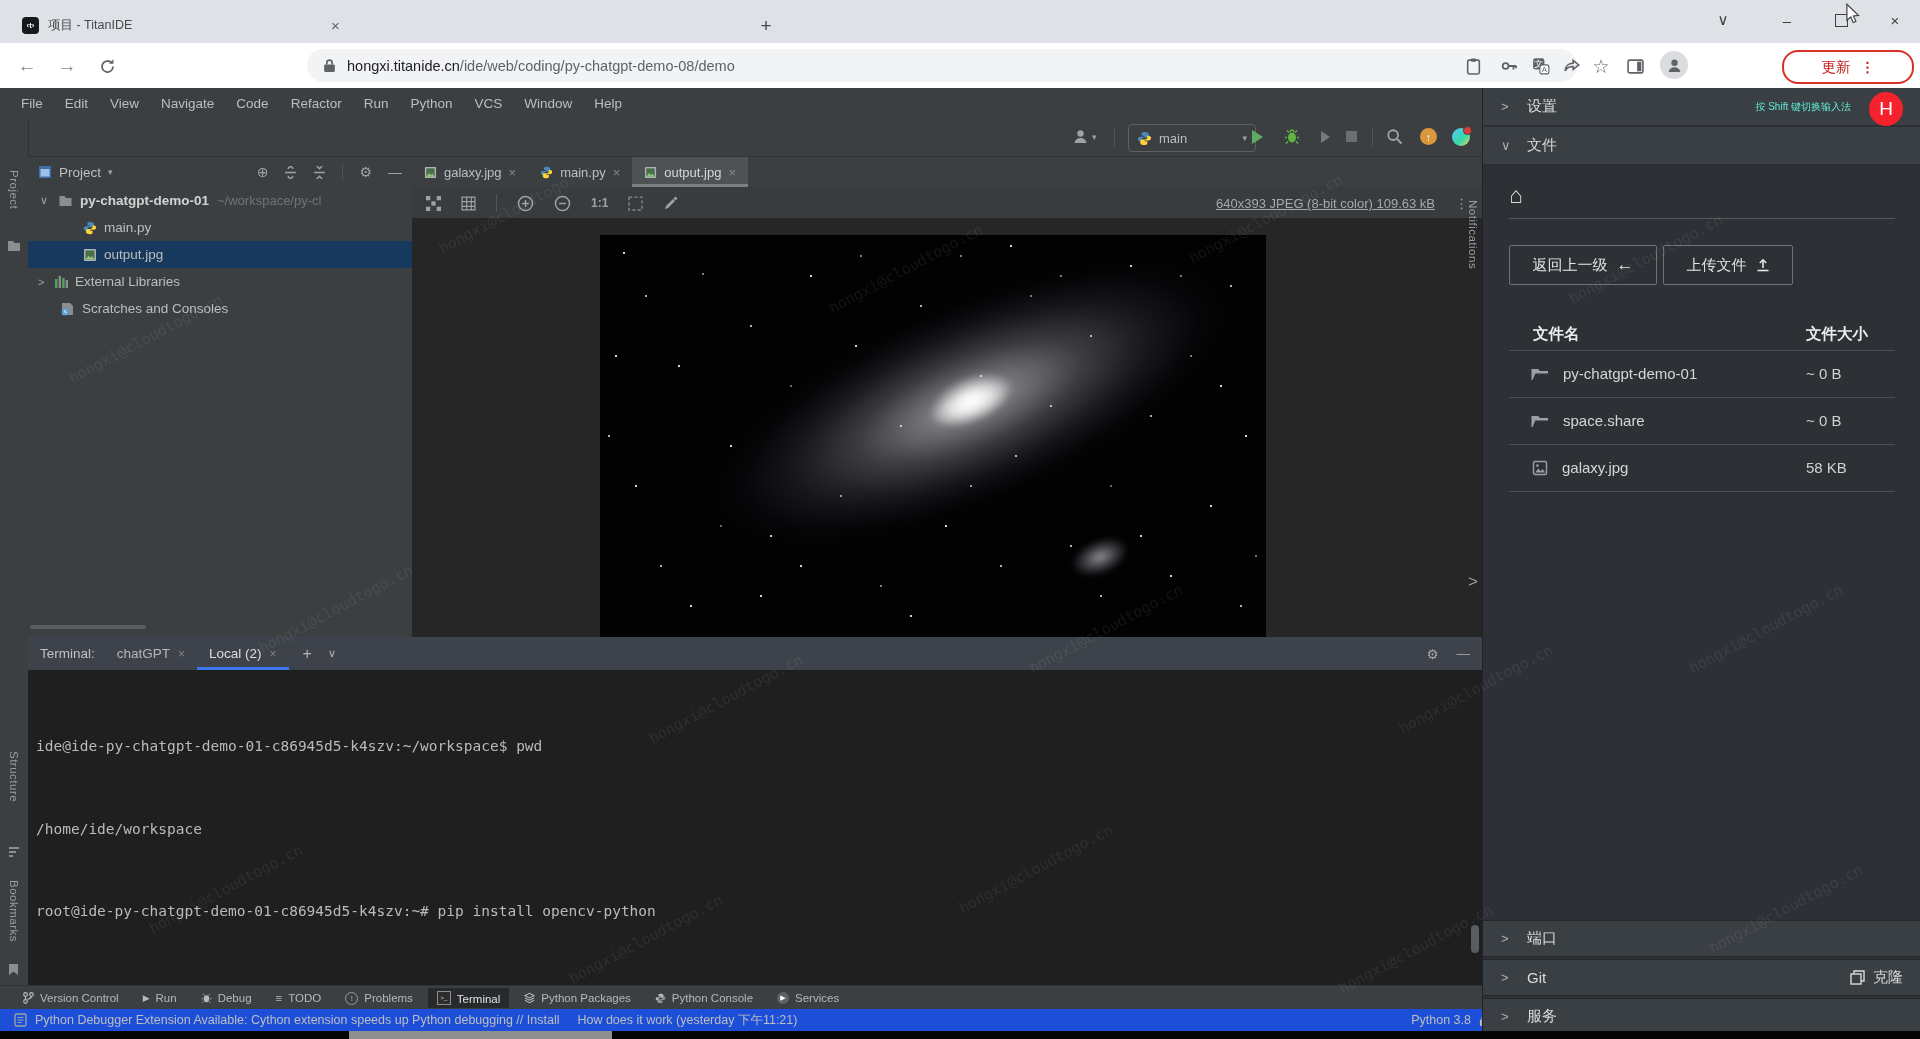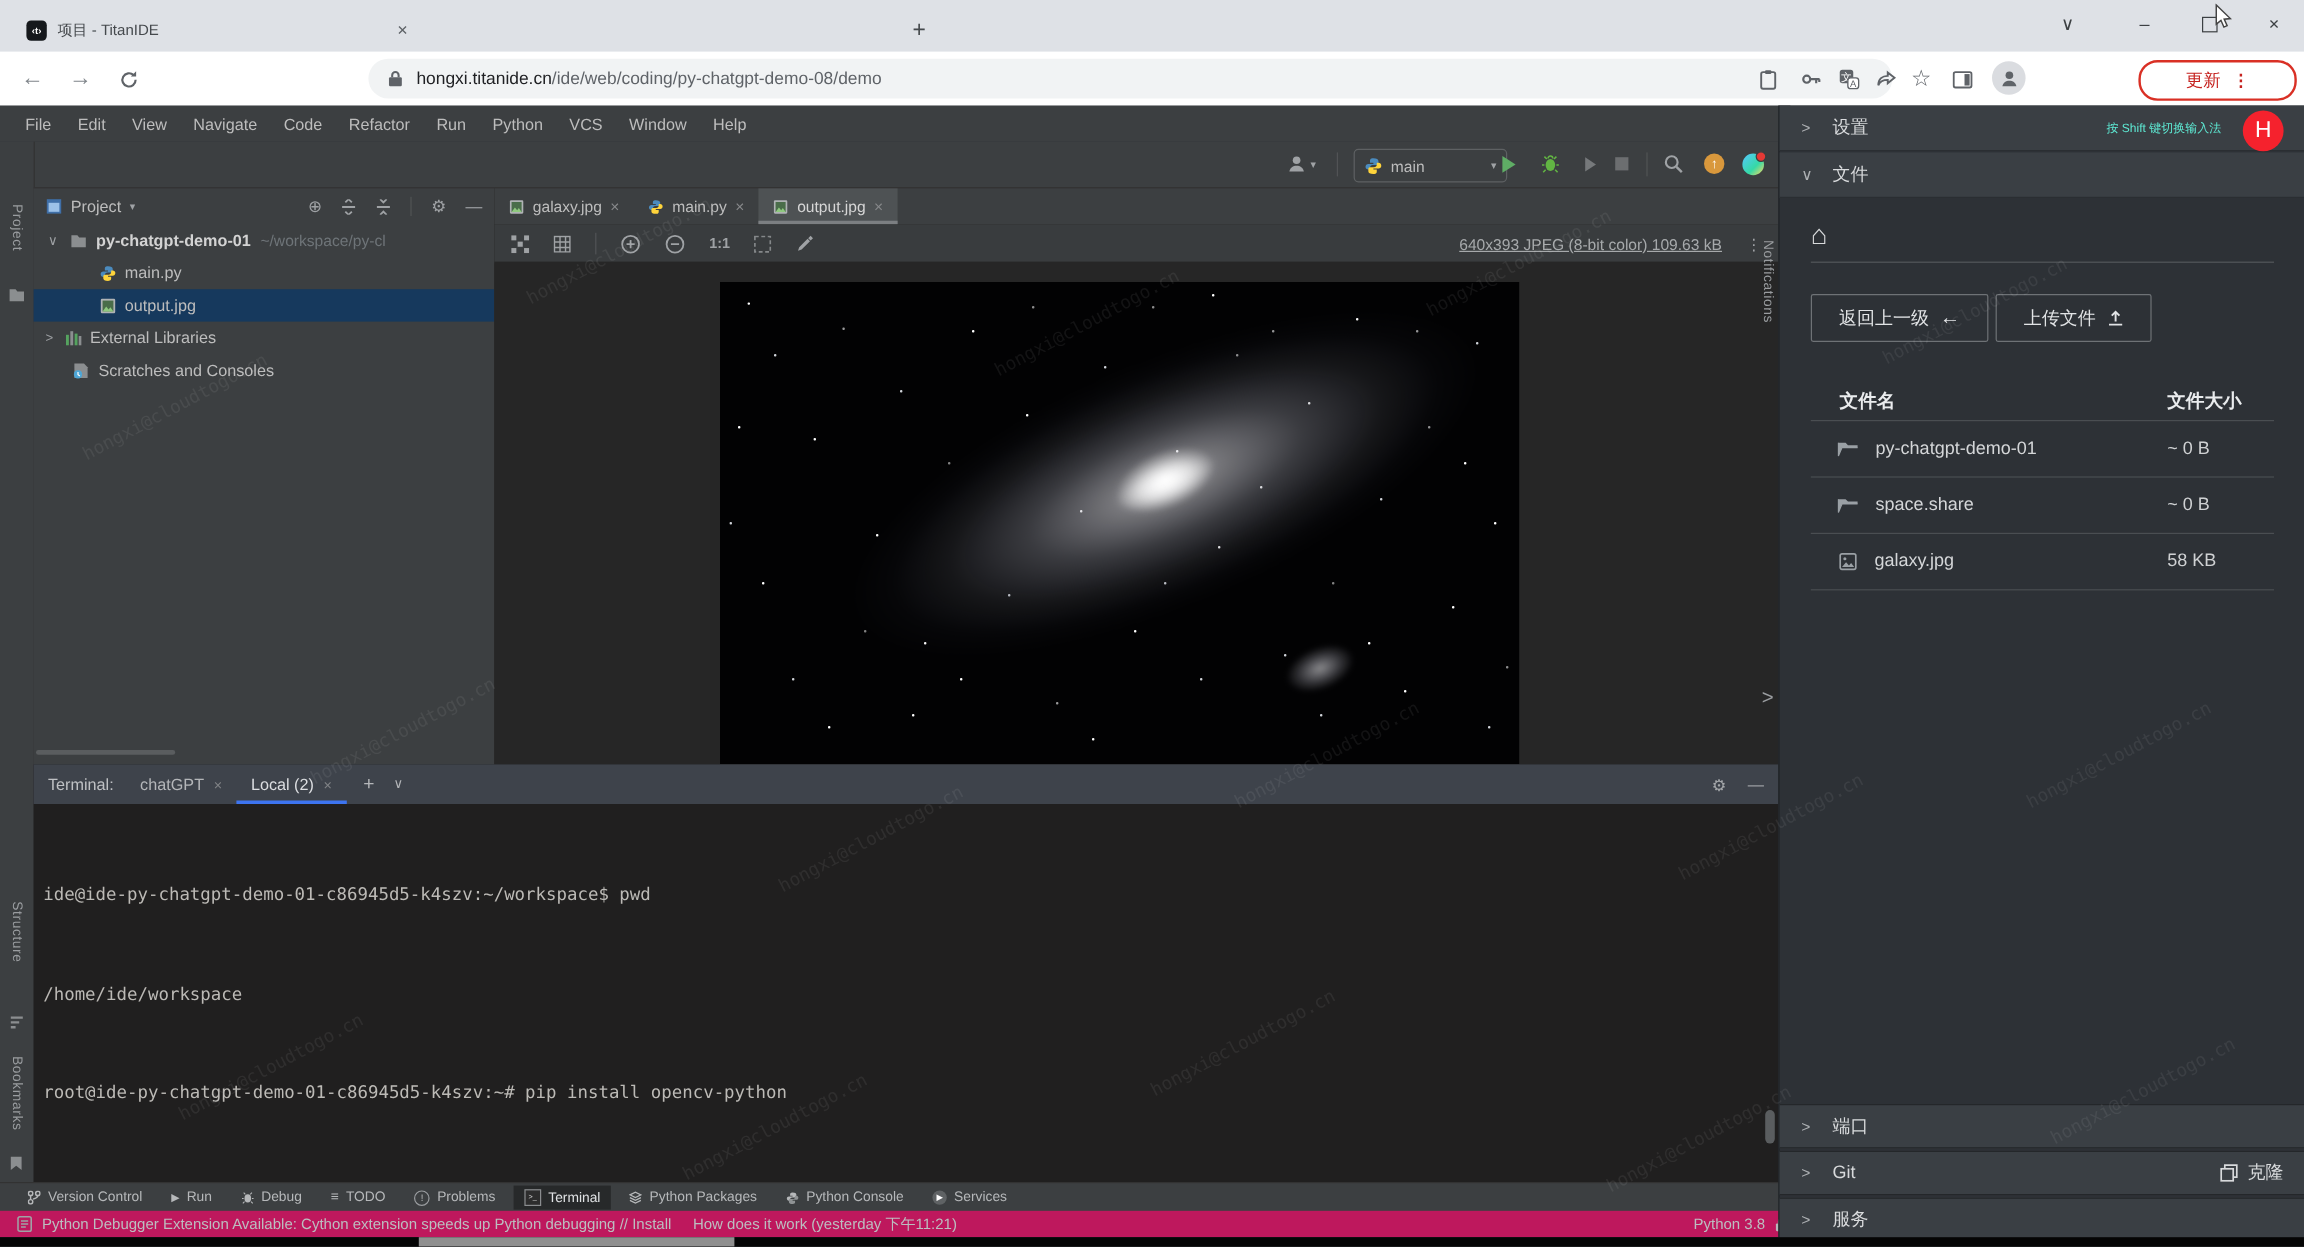--- a/index.html
+++ b/index.html
@@ -112,21 +112,21 @@
   .tscroll{position:absolute;right:3px;top:288px;width:8px;height:28px;border-radius:4px;background:#5a5d5f;}
 
   
   .twbar{position:absolute;top:985px;left:0;width:1482px;height:24px;background:#3c3f41;border-top:1px solid #323232;
          display:flex;align-items:center;gap:6px;padding-left:14px;font-size:11.5px;color:#b6b8ba;}
   .twitem{display:flex;align-items:center;gap:6px;padding:3px 9px;}
   .twitem.active{background:#27292a;color:#e0e2e4;align-items:flex-end;}
   .probcirc{width:11px;height:11px;border:1px solid #9a9da0;border-radius:50%;font-size:8px;display:flex;align-items:center;justify-content:center;}
   .termsq{width:12px;height:12px;background:#2d2d2d;border:1px solid #8a8d8f;color:#ddd;font-size:6px;display:flex;align-items:center;justify-content:center;}
   .servcirc{width:12px;height:12px;border-radius:50%;background:#5f6264;color:#fff;font-size:7px;display:flex;align-items:center;justify-content:center;}
-  .statusline{position:absolute;top:1009px;left:0;width:1482px;height:22px;background:#be185d;display:flex;align-items:center;
+  .statusline{position:absolute;top:1009px;left:0;width:1482px;height:22px;background:#1d4ed8;display:flex;align-items:center;
               gap:8px;padding:0 14px;font-size:12.5px;color:#bcbec0;}
   .bstrip{position:absolute;top:1031px;left:0;width:1920px;height:8px;background:#050505;}
   .bseg{position:absolute;left:349px;top:0;width:263px;height:8px;background:#8f8f8f;}
 
   
   .rpanel{position:absolute;top:88px;left:1482px;width:438px;height:943px;background:#2d3136;border-left:1px solid #202326;}
   .rp-row{position:absolute;left:0;width:100%;height:38px;background:#3a3f44;display:flex;align-items:center;gap:14px;
           padding:0 18px;box-sizing:border-box;font-size:15px;color:#d8dadc;border-bottom:1px solid #2a2e32;}
   .rp-chev{color:#aeb1b4;font-size:13px;width:12px;}
   .imehint{margin-left:auto;margin-right:52px;color:#5eead4;font-size:10px;white-space:nowrap;}

